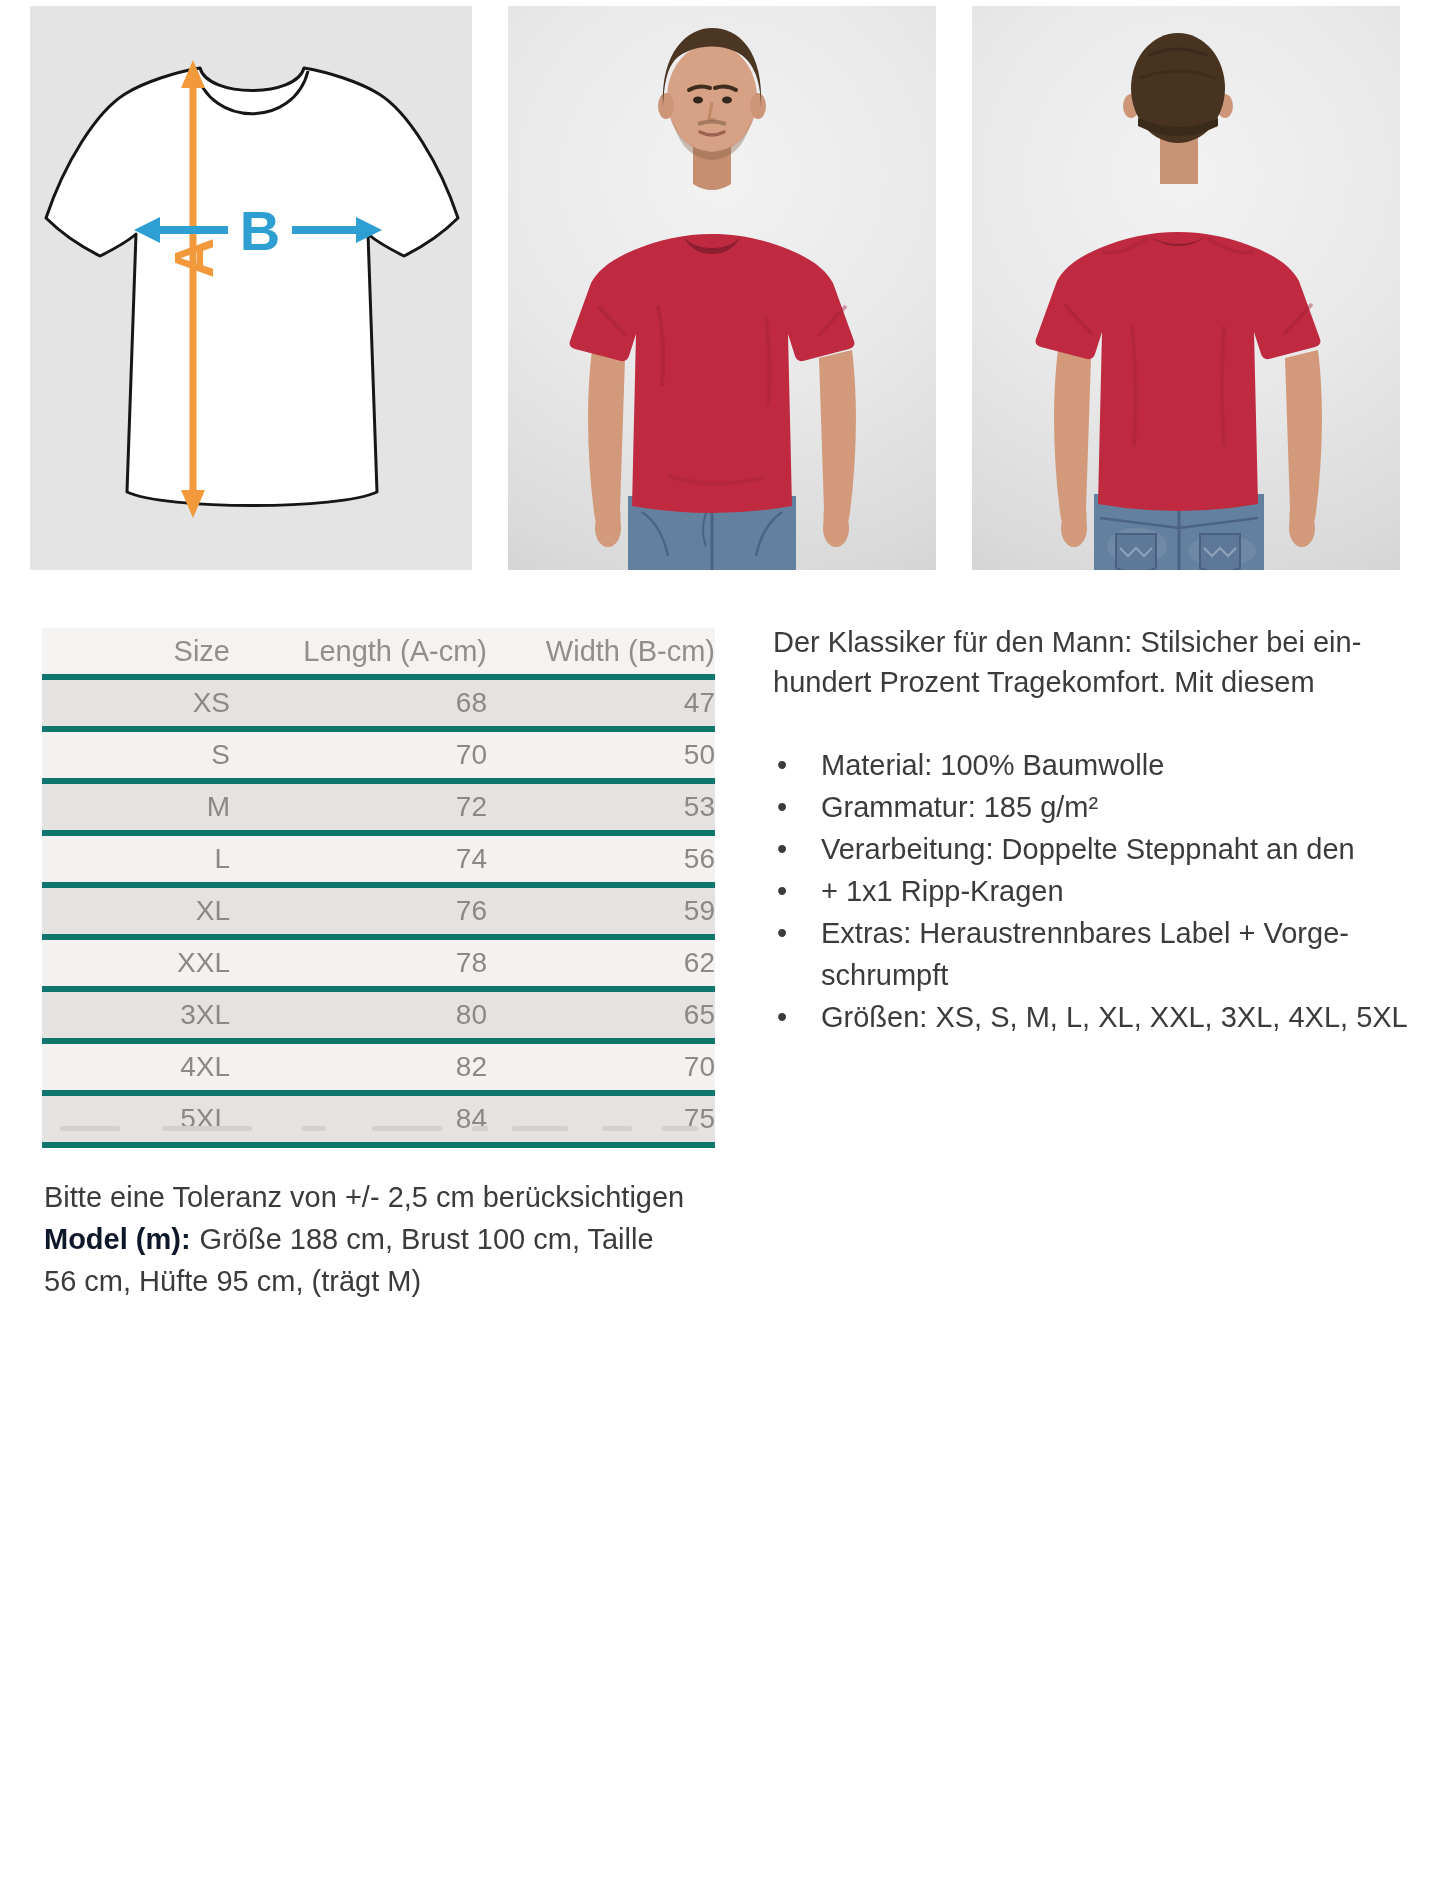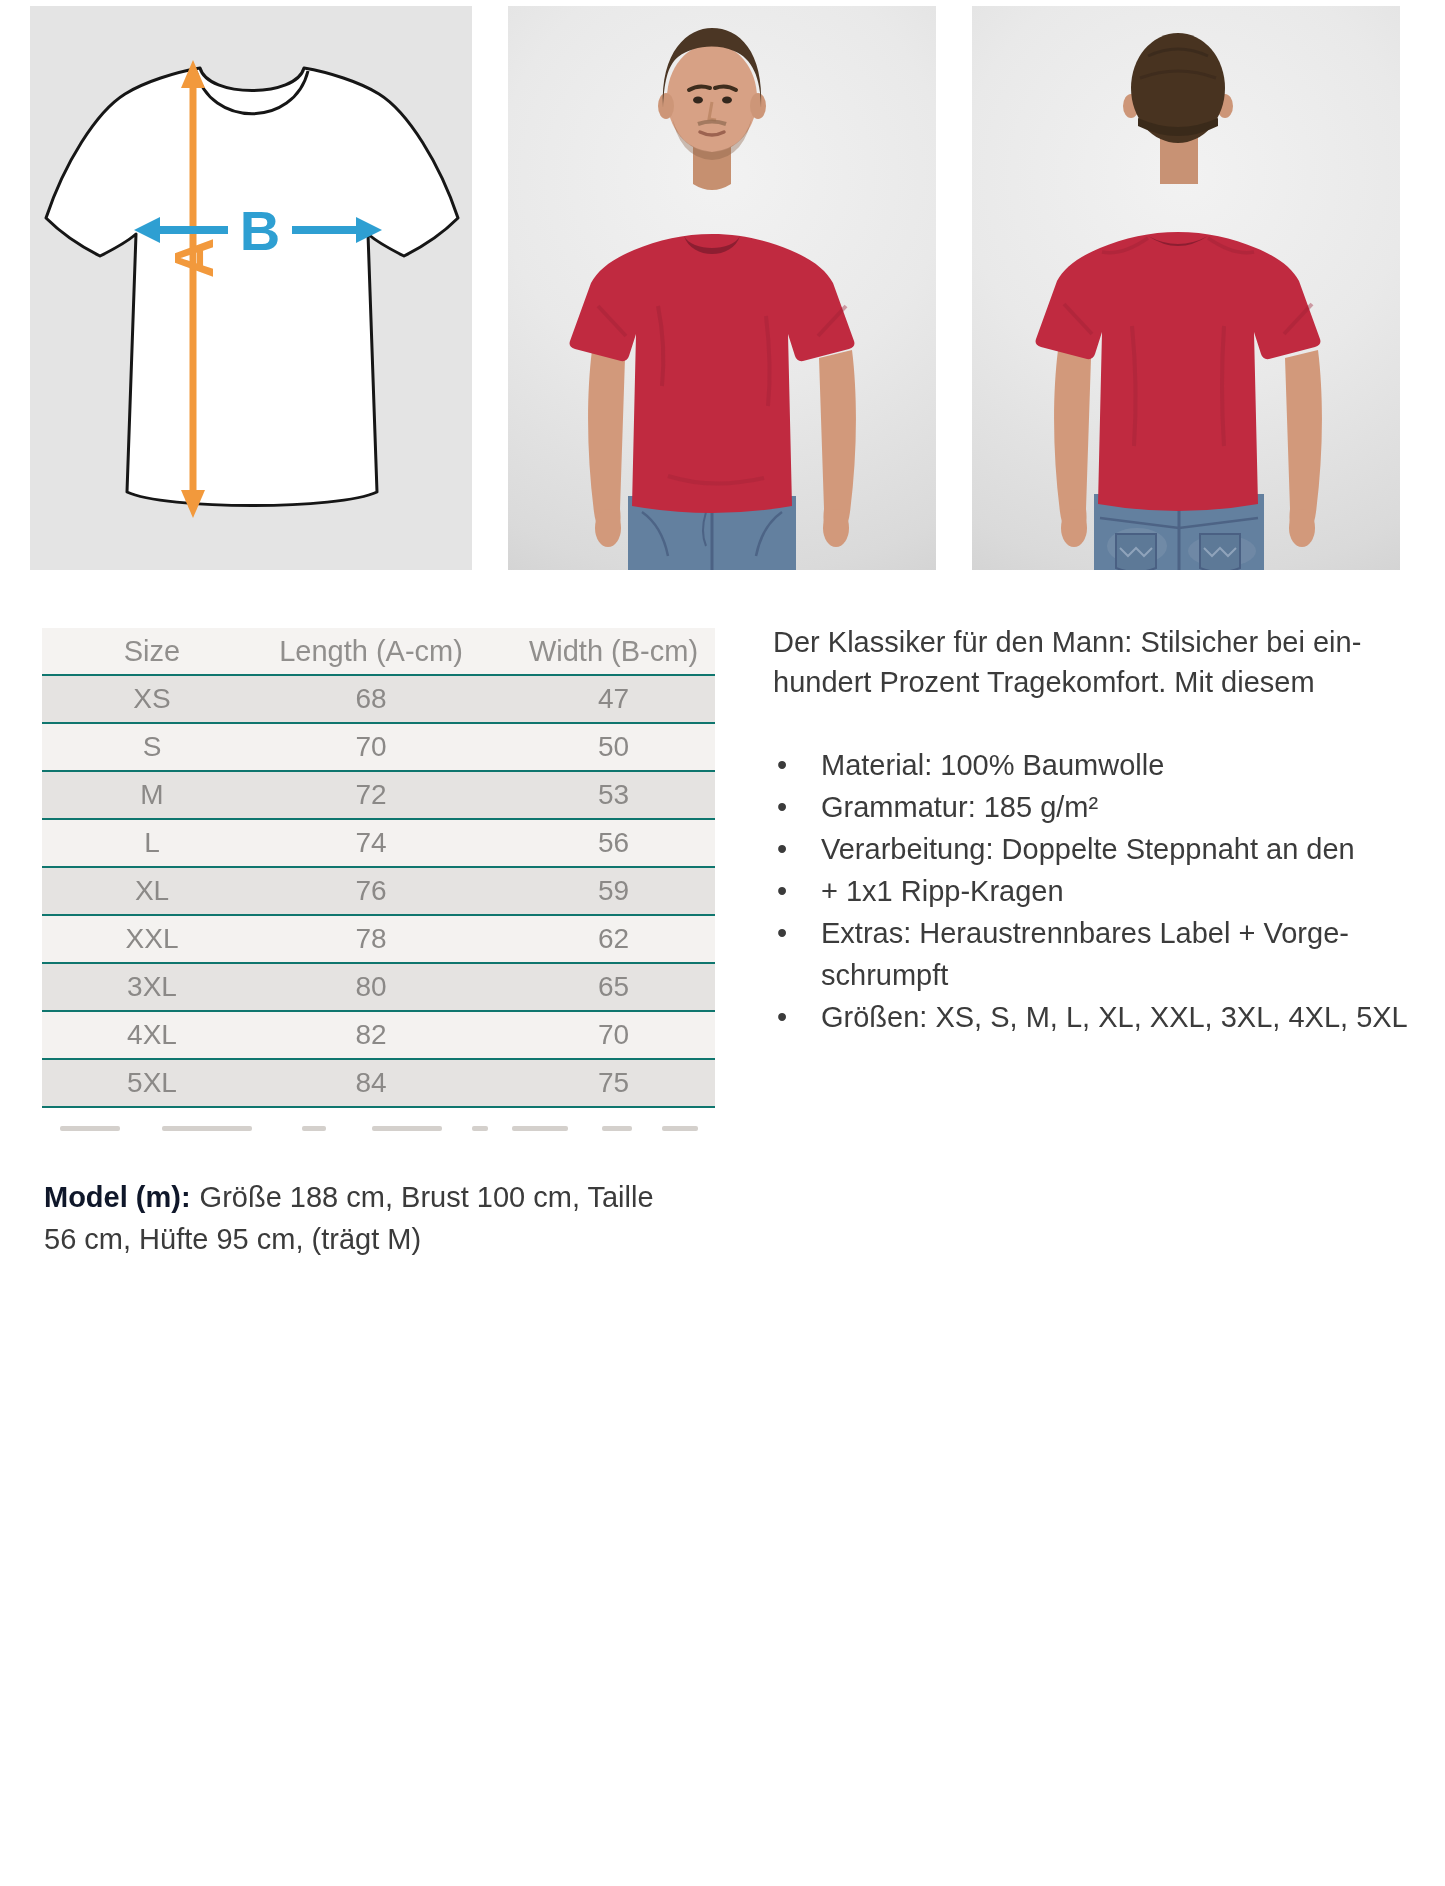--- a/index.html
+++ b/index.html
@@ -11,22 +11,22 @@
   .gallery{position:absolute;left:30px;top:6px;display:flex;gap:36px;}
   .g-img{height:564px;position:relative;overflow:hidden;}
   .g-diagram{width:442px;background:#e4e4e4;}
   .g-photo{width:428px;
     background:radial-gradient(ellipse 130% 95% at 50% 30%, #f2f2f2 0%, #e9e9e9 40%, #dadada 75%, #c8c8c8 100%);}
   .g-img svg{display:block;width:100%;height:100%;}
   
   .size-table{position:absolute;left:42px;top:628px;width:673px;border-collapse:collapse;table-layout:fixed;
     font-size:28px;color:#8b8987;}
   .size-table col.c1{width:188px;} .size-table col.c2{width:257px;} .size-table col.c3{width:228px;}
-  .size-table th,.size-table td{font-weight:normal;text-align:center;height:46px;padding:0 0 0 25px;
-    border-bottom:2px solid #0f766e;}
+  .size-table th,.size-table td{font-weight:normal;text-align:right;height:46px;padding:0 0 0 25px;
+    border-bottom:6px solid #0f766e;}
   .size-table th:first-child,.size-table td:first-child{padding-left:32px;}
   .size-table thead th{background:#f5f3f1;color:#918f8d;font-size:29px;}
   .size-table tbody tr:nth-child(odd) td{background:#e5e3e1;}
   .size-table tbody tr:nth-child(even) td{background:#f4f2f0;}
   
   .table-artifact{position:absolute;left:42px;top:1122px;width:673px;height:12px;overflow:hidden;}
   .table-artifact span{position:absolute;top:4px;height:5px;background:#d4d0cc;border-radius:2px;display:block;}
   
   .description{position:absolute;left:773px;top:622px;width:650px;color:#3b3b3b;}
   .intro span{display:block;font-size:29px;line-height:40px;white-space:nowrap;}
@@ -293,17 +293,18 @@
     <li>
       <span class="li-marker">•</span>
       <span class="li-text">
           <span>Größen: XS, S, M, L, XL, XXL, 3XL, 4XL, 5XL</span>
         </span>
     </li>
   </ul>
 </div>
 
 <div class="notes">
+  <span class="nline">Bitte eine Toleranz von +/- 2,5 cm berücksichtigen</span>
   <span class="nline">
     <strong>Model (m):</strong><span class="rest">Größe 188 cm, Brust 100 cm, Taille</span>
   </span>
   <span class="nline">56 cm, Hüfte 95 cm, (trägt M)</span>
 </div>
 
 </body></html>

